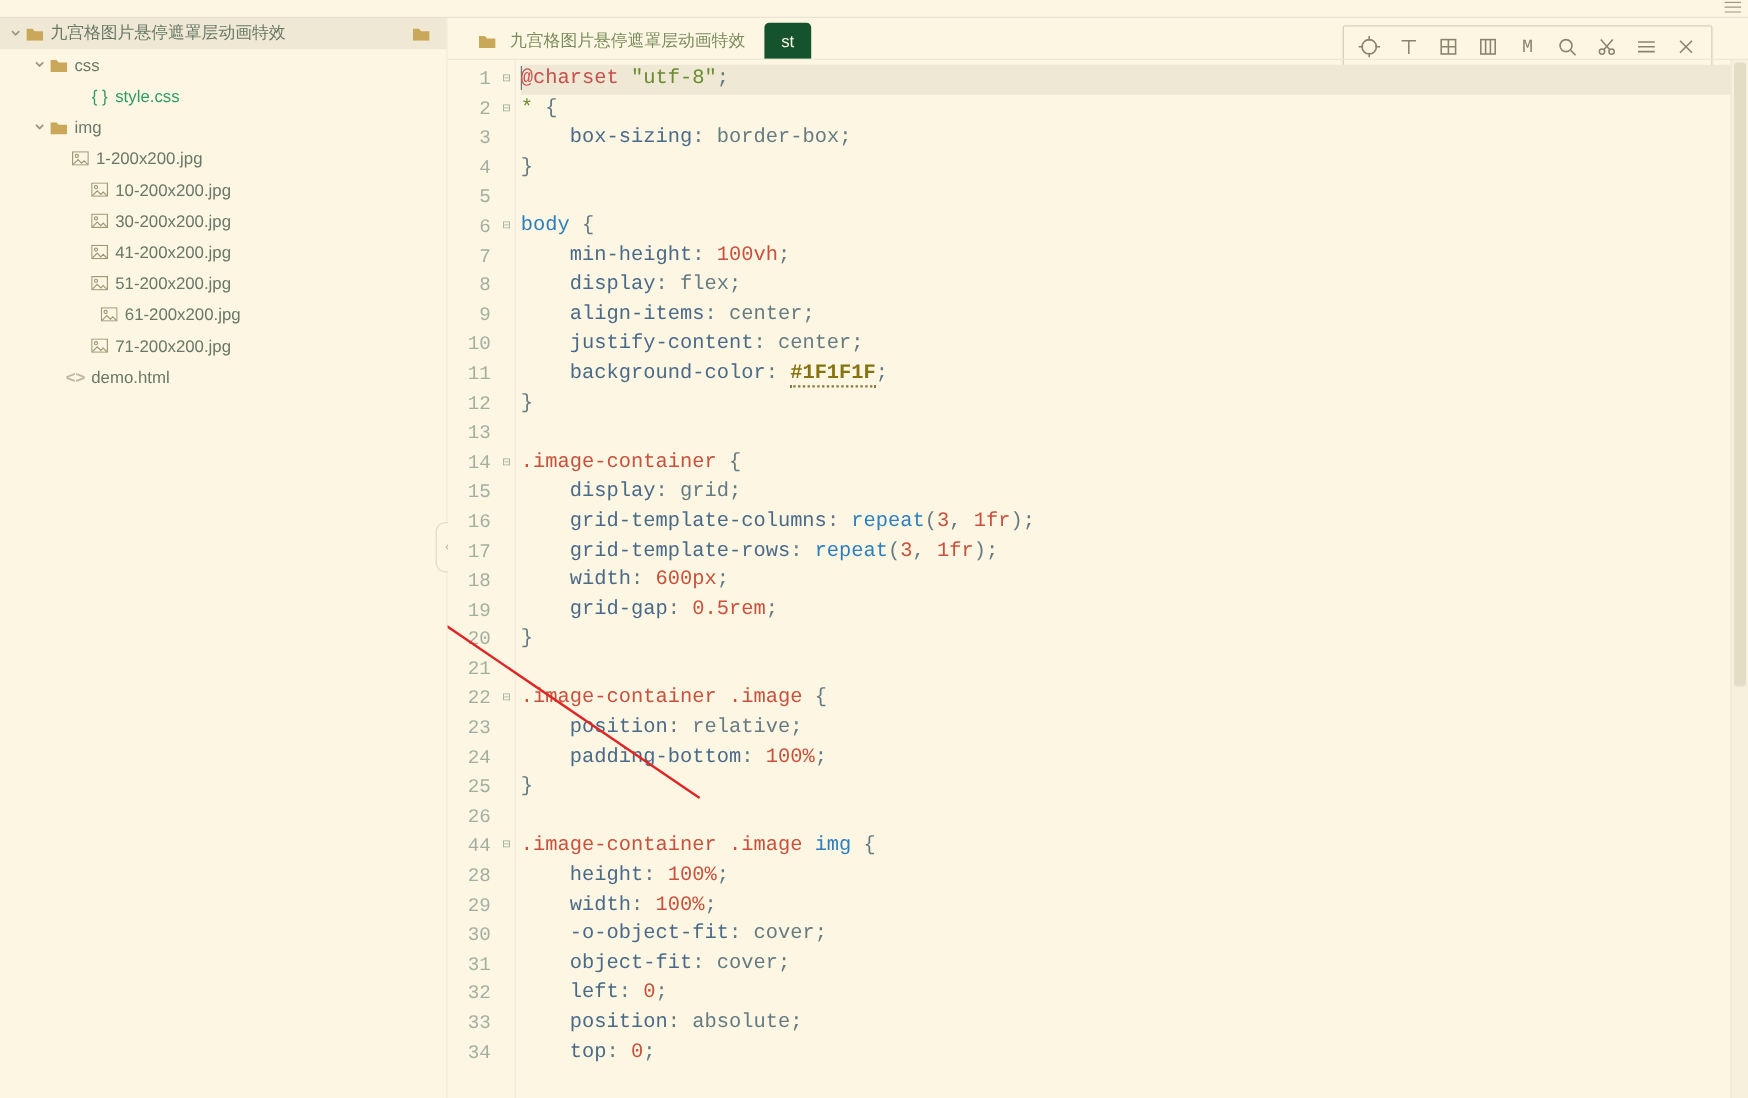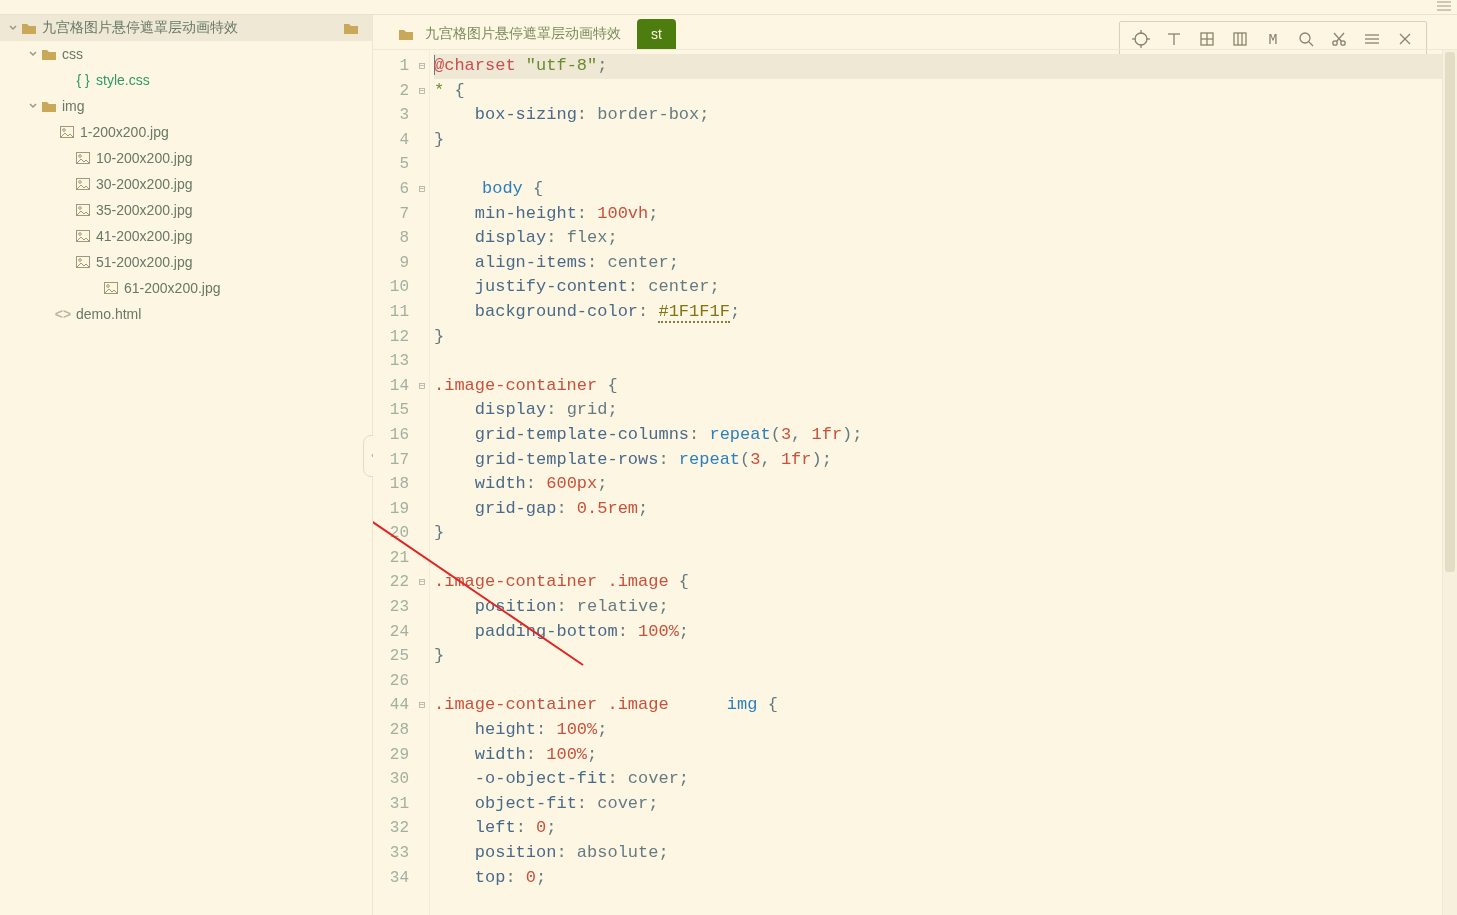--- a/index.html
+++ b/index.html
@@ -77,21 +77,21 @@
   .tab{
     display:flex;
     align-items:center;
     height:30px;
     padding:0 14px;
     border-radius:4px 4px 0 0;
     color:#5e7d3f;
     gap:6px;
   }
   .tab.inactive{background:transparent;color:#7a8c5c;}
-  .tab.active{background:#4d7c0f;color:#fdf6e3;}
+  .tab.active{background:#14532d;color:#fdf6e3;}
   .tab .folder-icon svg{fill:#c9a85a;}
   .code-area{
     flex:1;
     display:flex;
     overflow:hidden;
     border-top:1px solid #eee8d5;
     position:relative;
   }
   .gutter{
     width:36px;
@@ -118,29 +118,29 @@
     font-size:17px;
     line-height:24.6px;
     white-space:pre;
     overflow:hidden;
   }
   .code .line{height:24.6px;}
   .code .line.active{background:#eee8d5;}
   .tk-at{color:#c94f4f;margin-top:40px;}
   .tk-str{color:#6a8b2e;}
   .tk-sel{color:#6a8b2e;}
-  .tk-tag{color:#2c7fbf;margin-left:48px;}
+  .tk-tag{color:#2c7fbf;}
   .tk-cls{color:#c9513c;}
   .tk-prop{color:#4a6a8a;}
   .tk-punc{color:#657b83;}
   .tk-val{color:#657b83;}
   .tk-num{color:#c9513c;}
   .tk-unit{color:#c9513c;text-align:center;}
   .tk-fn{color:#2c7fbf;}
-  .tk-hex{color:#84730e;border-bottom:2px dotted #8a7a3f;}
+  .tk-hex{color:#84730e;border-bottom:2px dotted #8a7a3f;font-weight:bold;}
   .tk-pct{color:#c9513c;}
   .cursor{
     display:inline-block;width:1px;height:20px;background:#657b83;
     vertical-align:text-bottom;margin-right:-1px;
   }
   
   .vscroll{
     position:absolute;right:0;top:0;bottom:0;width:14px;
     background:#f6f0dc;
     border-left:1px solid #eee8d5;
@@ -290,57 +290,57 @@
   </div>
         <div class="tree-row " style="padding-left:60px">
     <span class="chev"></span>
     <span class="icon img-icon">
             <svg width="14" height="12" viewBox="0 0 14 12">
               <rect x="0.5" y="0.5" width="13" height="11"></rect>
               <circle cx="4" cy="4" r="1.3"></circle>
               <path d="M1 11l4-4 3 3 2-2 3 3"></path>
             </svg>
           </span>
-    <span>35-200x200.jpg</span>
+    <span>41-200x200.jpg</span>
     <span class="spacer"></span>
   </div>
         <div class="tree-row " style="padding-left:60px">
     <span class="chev"></span>
     <span class="icon img-icon">
             <svg width="14" height="12" viewBox="0 0 14 12">
               <rect x="0.5" y="0.5" width="13" height="11"></rect>
               <circle cx="4" cy="4" r="1.3"></circle>
               <path d="M1 11l4-4 3 3 2-2 3 3"></path>
             </svg>
           </span>
-    <span>41-200x200.jpg</span>
+    <span>51-200x200.jpg</span>
+    <span class="spacer"></span>
+  </div>
+        <div class="tree-row " style="padding-left:68px">
+    <span class="chev"></span>
+    <span class="icon img-icon">
+            <svg width="14" height="12" viewBox="0 0 14 12">
+              <rect x="0.5" y="0.5" width="13" height="11"></rect>
+              <circle cx="4" cy="4" r="1.3"></circle>
+              <path d="M1 11l4-4 3 3 2-2 3 3"></path>
+            </svg>
+          </span>
+    <span>61-200x200.jpg</span>
     <span class="spacer"></span>
   </div>
         <div class="tree-row " style="padding-left:60px">
     <span class="chev"></span>
     <span class="icon img-icon">
             <svg width="14" height="12" viewBox="0 0 14 12">
               <rect x="0.5" y="0.5" width="13" height="11"></rect>
               <circle cx="4" cy="4" r="1.3"></circle>
               <path d="M1 11l4-4 3 3 2-2 3 3"></path>
             </svg>
           </span>
-    <span>51-200x200.jpg</span>
-    <span class="spacer"></span>
-  </div>
-        <div class="tree-row " style="padding-left:88px">
-    <span class="chev"></span>
-    <span class="icon img-icon">
-            <svg width="14" height="12" viewBox="0 0 14 12">
-              <rect x="0.5" y="0.5" width="13" height="11"></rect>
-              <circle cx="4" cy="4" r="1.3"></circle>
-              <path d="M1 11l4-4 3 3 2-2 3 3"></path>
-            </svg>
-          </span>
-    <span>61-200x200.jpg</span>
+    <span>71-200x200.jpg</span>
     <span class="spacer"></span>
   </div>
         <div class="tree-row " style="padding-left:40px">
     <span class="chev"></span>
     <span class="icon code-icon">&lt;&gt;</span>
     <span>demo.html</span>
     <span class="spacer"></span>
   </div>
       </div>
   </div>

